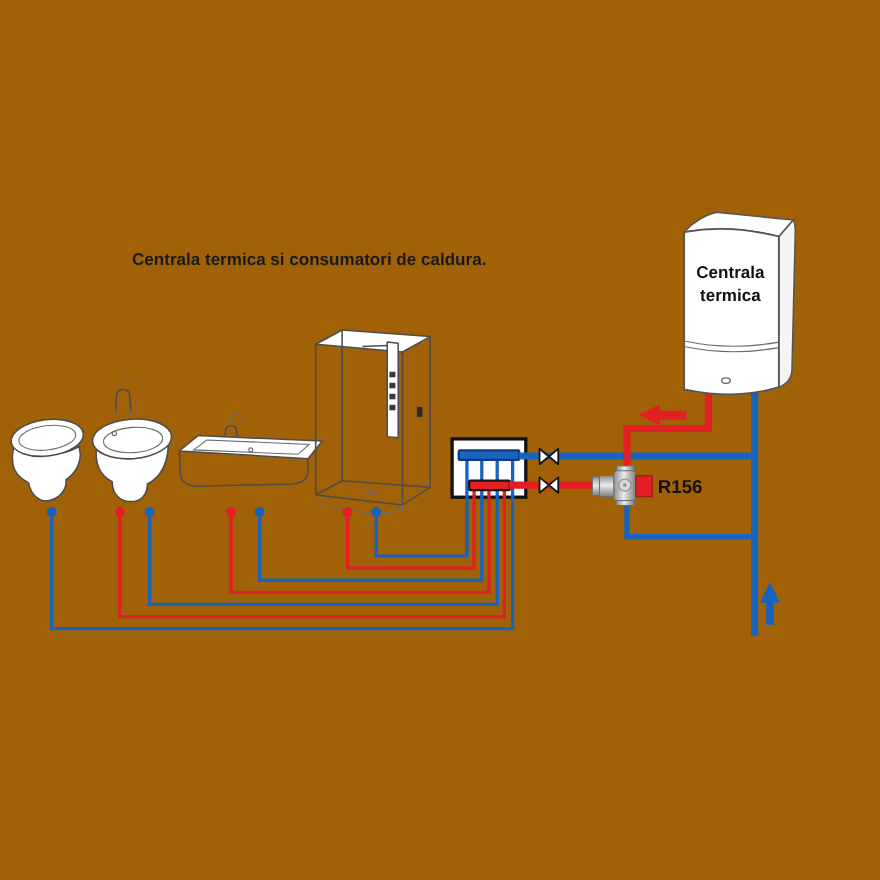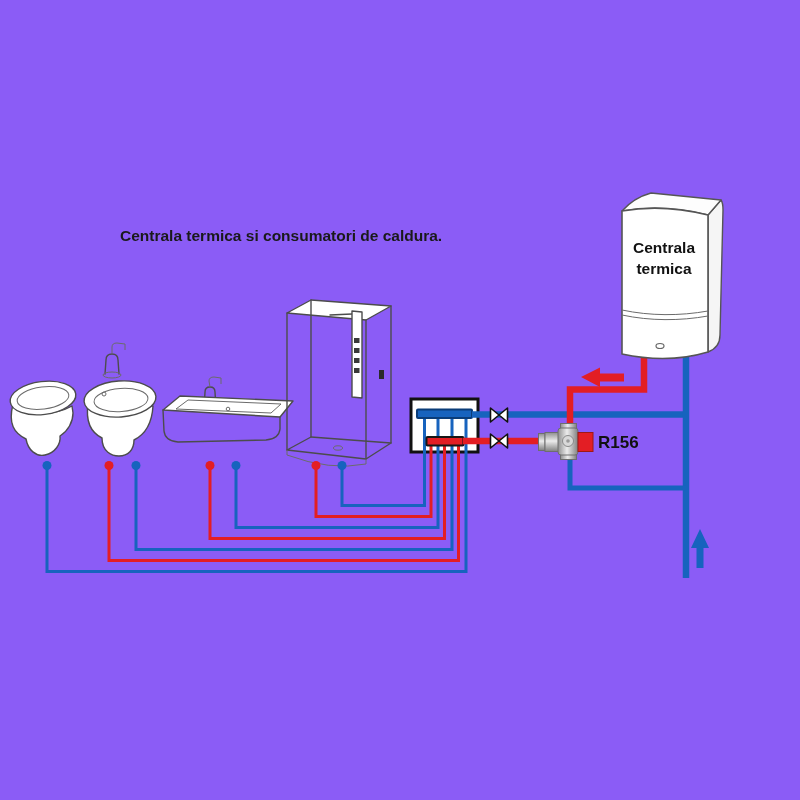--- a/index.html
+++ b/index.html
@@ -1,16 +1,16 @@
 <!DOCTYPE html>
 <html style="--hot: #e31e24; --hot_dark: #9e1915; --cold: #1763be; --cold_dark: #0a3c78; --outline: #1a1a1a; --fixture_line: #4c4c4c;"><head>
 <meta charset="utf-8">
 <style>
   html,body{margin:0;padding:0;background:#fff;}
-  .stage{position:relative;width:800px;height:800px;background:#8b5cf6;overflow:hidden;}
+  .stage{position:relative;width:800px;height:800px;background:#a16207;overflow:hidden;}
   svg{display:block;}
   .title-text{font:bold 15.5px "Liberation Sans",sans-serif;fill:var(--outline);}
   .boiler-label{font:bold 15.5px "Liberation Sans",sans-serif;fill:#111;text-anchor:middle;}
   .valve-label{font:bold 17px "Liberation Sans",sans-serif;fill:#111;}
   .fx{fill:#fff;stroke:var(--fixture_line);stroke-width:1.4;stroke-linejoin:round;stroke-linecap:round;}
   .fxl{fill:none;stroke:var(--fixture_line);stroke-width:1.4;stroke-linejoin:round;stroke-linecap:round;}
   .fx-thin{fill:none;stroke:#6b6b6b;stroke-width:1;}
   .pipe-hot{stroke:var(--hot);fill:none;}
   .pipe-cold{stroke:var(--cold);fill:none;}
   .w6{stroke-width:6.5;}

